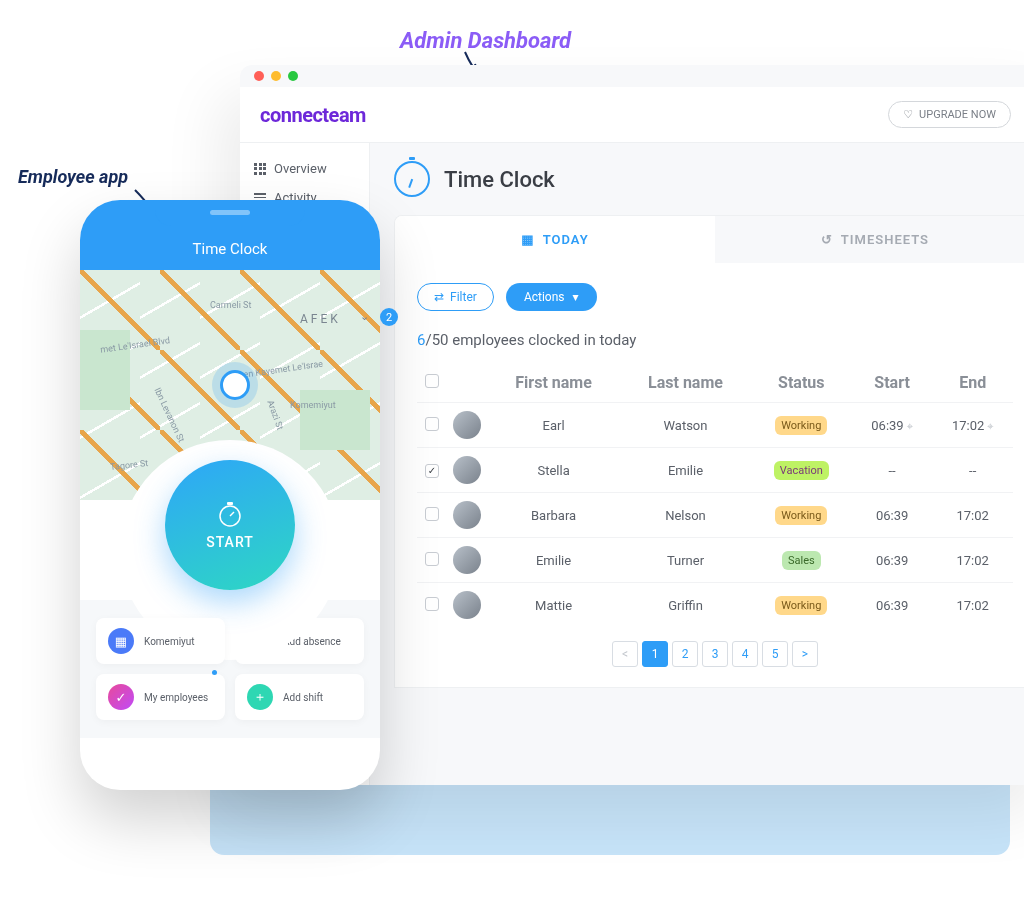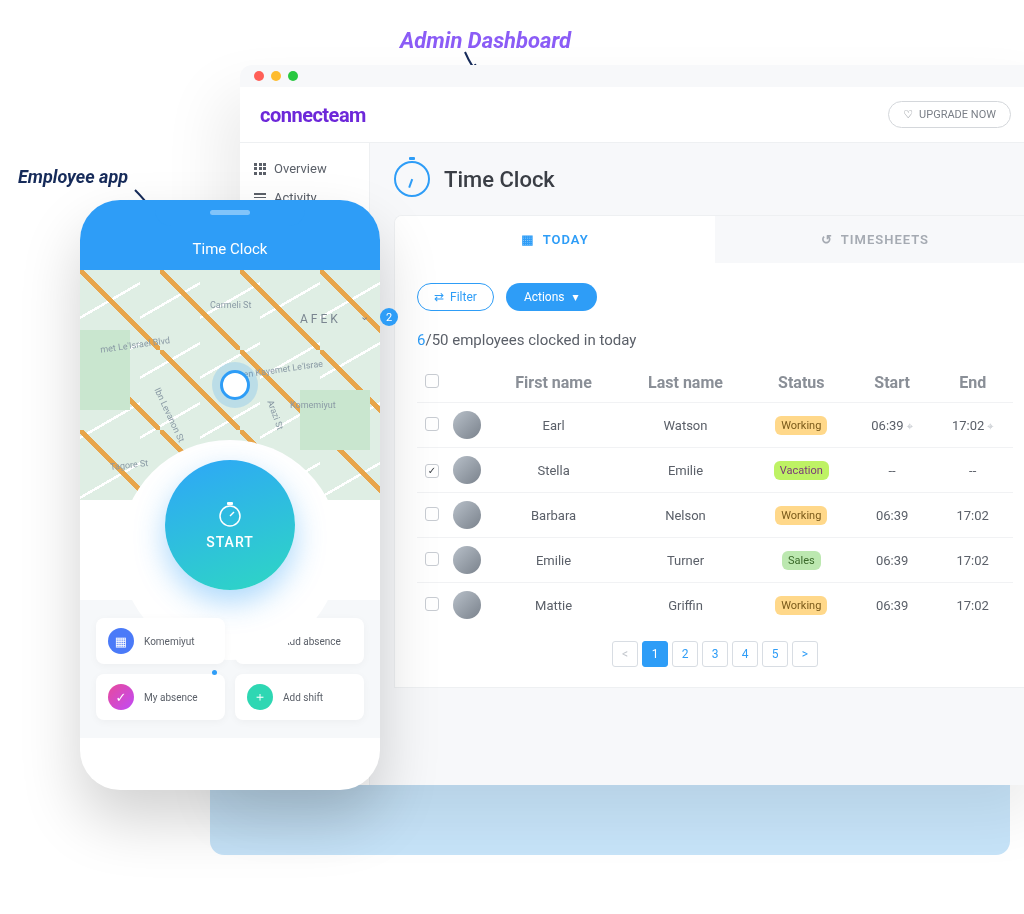--- a/index.html
+++ b/index.html
@@ -298,20 +298,20 @@
       <span class="qicon qi1">▦</span>
       <span>Komemiyut</span>
     </div>
     <div class="qcard">
       <span class="qicon qi2">☼</span>
       <span>Add absence</span>
     </div>
     <div class="qcard" style="position:relative;">
       <span class="qdot" style="right:8px; top:-4px;"></span>
       <span class="qicon qi3">✓</span>
-      <span>My absence</span>
+      <span>My employees</span>
     </div>
     <div class="qcard">
       <span class="qicon qi4">＋</span>
       <span>Add shift</span>
     </div>
   </div>
 </div>
 
 </body></html>

